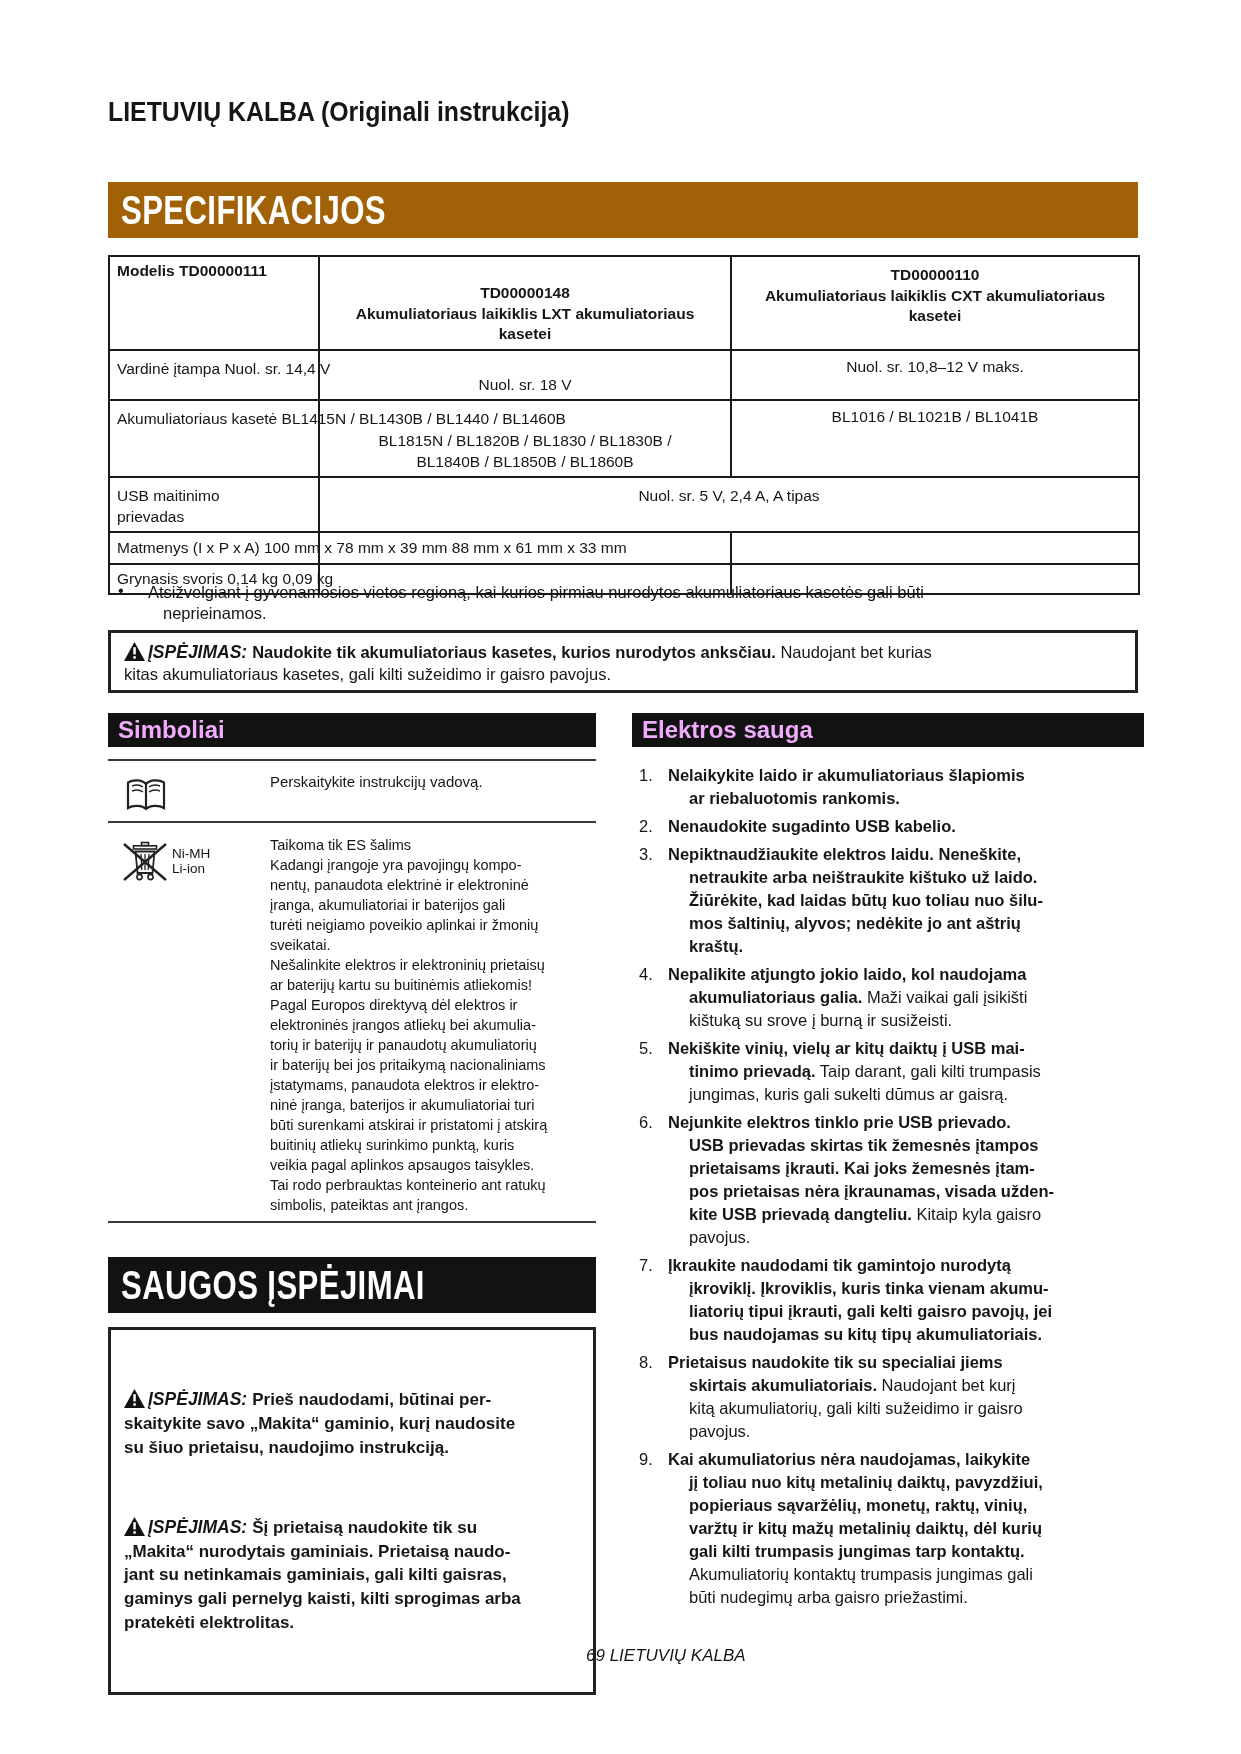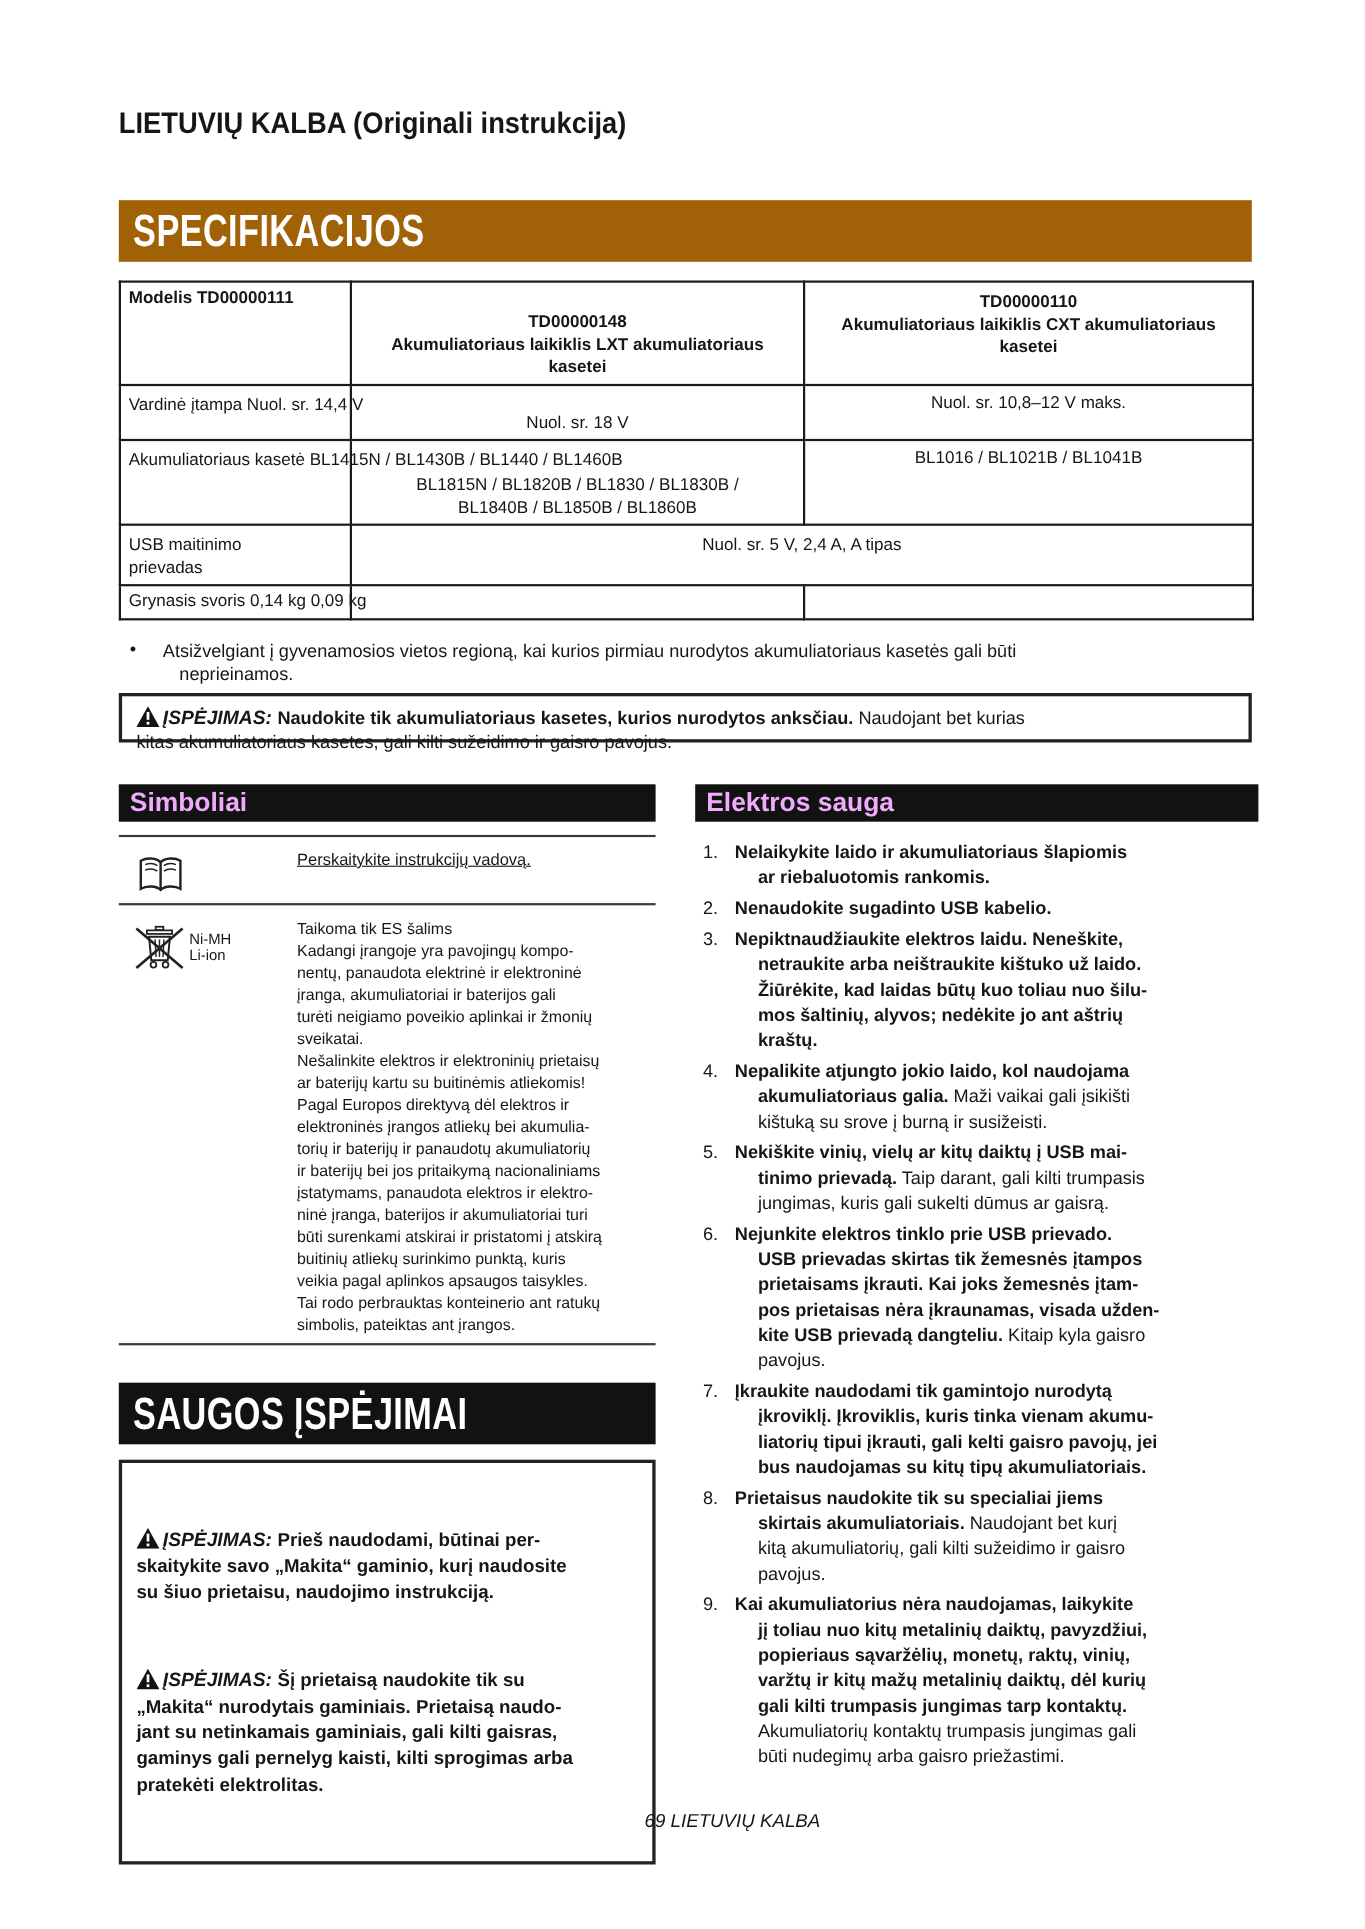--- a/index.html
+++ b/index.html
@@ -28,35 +28,35 @@
                vertical-align:top; padding:4px 7px; overflow:visible; }
   table.spec td.bold { font-weight:bold; }
   table.spec td.ctr { text-align:center; }
   table.spec td.ovf { white-space:pre; }
 
   .note { position:absolute; left:108px; top:582px; width:1030px;
           font-size:16.5px; line-height:20.5px; padding-left:55px; text-indent:-15px;
           white-space:pre; }
   .note .bullet { position:absolute; left:10px; top:-2px; text-indent:0; }
 
-  .warnbox1 { position:absolute; left:108px; top:630px; width:1030px; height:45px;
+  .warnbox1 { position:absolute; left:108px; top:630px; width:1030px; height:63px;
           border:3px solid #222; padding:8px 10px 0 13px; font-size:16.5px;
           line-height:22px; white-space:pre; }
   .warn-label { font-style:italic; font-weight:bold; font-size:17.5px; margin-right:5px; }
   .bold { font-weight:bold; }
   .tri { vertical-align:-3px; margin-right:3px; }
 
   .col-left  { position:absolute; left:108px; top:713px; width:488px; }
   .col-right { position:absolute; left:632px; top:713px; width:512px; }
 
   .intro { margin-top:17px; font-size:17px; line-height:23.5px; white-space:pre; }
   .hr { height:2px; background:#3a3a3a; }
   .hr1 { margin-top:12px; }
   .sym-row1 { position:relative; margin-top:2px; height:58px; }
-  .sym-row1 .txt { position:absolute; left:162px; top:10px; font-size:15px;text-decoration:underline; }
+  .sym-row1 .txt { position:absolute; left:162px; top:10px; font-size:15px; }
   .sym-row1 .icon { position:absolute; left:17px; top:14px; }
   .sym-row2 { position:relative; margin-top:2px; padding-top:10px; padding-bottom:6px; }
   .sym-row2 .icon { position:absolute; left:14px; top:16px; }
   .sym-row2 .chem { position:absolute; left:64px; top:21px; font-size:13.5px; line-height:15px; white-space:pre; }
   .sym-row2 .txt { margin-left:162px; font-size:14.5px; line-height:20px; white-space:pre; }
 
   .saugos-banner { margin-top:34px; position:relative; height:56px; background:#121212;
                    color:#fff; display:flex; align-items:center; padding-left:13px; }
   .saugos-banner > span { display:inline-block; font-size:41px; font-weight:bold;
                    transform:scaleX(.76); transform-origin:0 50%; white-space:nowrap; letter-spacing:.5px; }
@@ -106,20 +106,25 @@
     <tr>
       <td class="ovf" style="height:71px; padding-top:8px;">Akumuliatoriaus kasetė BL1415N / BL1430B / BL1440 / BL1460B</td>
       <td class="ctr pre" style="padding-top:29px; line-height:21px;">BL1815N / BL1820B / BL1830 / BL1830B /
 BL1840B / BL1850B / BL1860B</td>
       <td class="ctr" style="padding-top:6px;">BL1016 / BL1021B / BL1041B</td>
     </tr>
     <tr>
       <td class="pre" style="height:53px; padding-top:8px;">USB maitinimo
 prievadas</td>
       <td class="ctr" colspan="2" style="padding-top:8px;">Nuol. sr. 5 V, 2,4 A, A tipas</td>
+    </tr>
+    <tr>
+      <td class="ovf" style="height:30px; padding-top:5px;">Matmenys (I x P x A) 100 mm x 78 mm x 39 mm 88 mm x 61 mm x 33 mm</td>
+      <td></td>
+      <td></td>
     </tr>
     <tr>
       <td class="ovf" style="height:28px; padding-top:4px;">Grynasis svoris 0,14 kg 0,09 kg</td>
       <td></td>
       <td></td>
     </tr>
   </tbody>
     </table>
 
   <div class="note"><span class="bullet">•</span><span>Atsižvelgiant į gyvenamosios vietos regioną, kai kurios pirmiau nurodytos akumuliatoriaus kasetės gali būti

